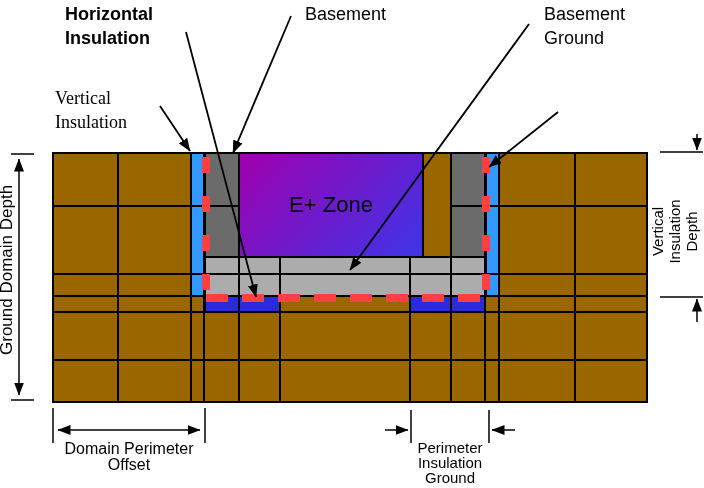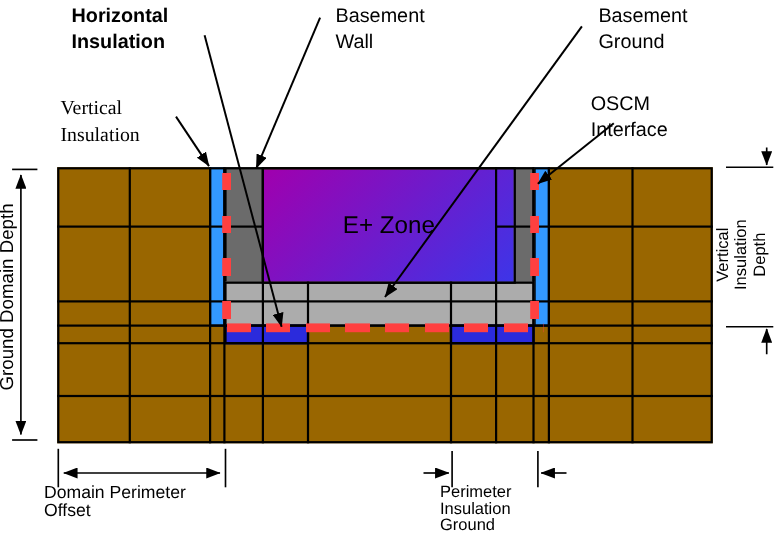--- a/index.html
+++ b/index.html
@@ -5,21 +5,21 @@
   html,body{margin:0;padding:0;background:#ffffff;}
   .canvas{position:relative;width:704px;height:488px;background:#ffffff;overflow:hidden;
           font-family:"Liberation Sans",sans-serif;color:#000;}
   .abs{position:absolute;box-sizing:border-box;}
   
   .domain{left:52px;top:152px;width:596px;height:251px;background:var(--ground);border:2px solid #000;}
   .strip-l{left:190px;top:152px;width:15px;height:145px;background:var(--vertical-insulation);border:2px solid #000;}
   .strip-r{left:485px;top:152px;width:15px;height:145px;background:var(--vertical-insulation);border:2px solid #000;}
   .wall-l{left:204px;top:152px;width:36px;height:106px;background:var(--basement-wall);border:2px solid #000;}
   .wall-r{left:450px;top:152px;width:36px;height:106px;background:var(--basement-wall);border:2px solid #000;}
-  .ez{left:238px;top:152px;width:231px;height:106px;border:2px solid #000;
+  .ez{left:238px;top:152px;width:186px;height:106px;border:2px solid #000;
       background:linear-gradient(135deg,var(--zone-gradient-start) 0%,var(--zone-gradient-end) 100%);
       display:flex;align-items:center;justify-content:center;font-size:22px;}
   .floor{left:204px;top:256px;width:282px;height:41px;background:var(--basement-floor);border:2px solid #000;}
   .hins-l{left:204px;top:295px;width:77px;height:18px;background:var(--horizontal-insulation);border:2px solid #000;}
   .hins-r{left:409px;top:295px;width:77px;height:18px;background:var(--horizontal-insulation);border:2px solid #000;}
   
   .vl{width:2px;background:#000;}
   .hl{height:2px;background:#000;}
   .v118{left:117px;top:152px;height:251px;} .v190{left:190px;top:152px;height:251px;}
   .v203{left:203px;top:152px;height:251px;} .v238{left:238px;top:152px;height:251px;}
@@ -32,21 +32,21 @@
   
   .oscm-v{width:8px;height:145px;top:157px;
     background:repeating-linear-gradient(to bottom,var(--oscm-interface) 0 16px,transparent 16px 39px);}
   .oscm-vl{left:202px;} .oscm-vr{left:482px;}
   .oscm-h{left:206px;top:294px;width:288px;height:8px;
     background:repeating-linear-gradient(to right,var(--oscm-interface) 0 22px,transparent 22px 36px);}
   
   .cap{position:absolute;font-size:18px;line-height:24px;}
   .cap-hi{left:65px;top:2px;font-weight:bold;} .cap-bw{left:305px;top:2px;} .cap-bf{left:544px;top:2px;}
   .cap-vi{left:55px;top:86px;font-family:Liberation Serif, serif;} .cap-oi{left:537px;top:82px;}
-  .dim{position:absolute;font-size:16px;line-height:16px;}
+  .dim{position:absolute;font-size:16px;line-height:16px;text-align:center;}
   .dim-dpo{left:40px;top:441px;width:178px;}
   .dim-piw{left:400px;top:440px;width:100px;font-size:15px;line-height:15px;}
   .rot{position:absolute;text-align:center;transform:rotate(-90deg);}
   .dim-gdd{left:-76px;top:262px;width:166px;height:20px;line-height:20px;font-size:17px;white-space:nowrap;}
   .dim-vid{left:616px;top:206px;width:116px;font-size:15px;line-height:17px;}
   svg.overlay{position:absolute;left:0;top:0;z-index:30;pointer-events:none;}
   .layer{z-index:5;} .mesh{z-index:10;} .oscm{z-index:20;} .txt{z-index:40;}
 </style>
 </head>
 <body>
@@ -116,33 +116,28 @@
       <line x1="515" y1="430" x2="492" y2="430" marker-end="url(#ah)"></line>
     </g>
   </svg>
 
   <div class="cap cap-hi txt">
     <div>Horizontal</div>
     <div>Insulation</div>
   </div>
   <div class="cap cap-bw txt">
     <div>Basement</div>
-    <div>Wall</div>
   </div>
   <div class="cap cap-bf txt">
     <div>Basement</div>
     <div>Ground</div>
   </div>
   <div class="cap cap-vi txt">
     <div>Vertical</div>
     <div>Insulation</div>
-  </div>
-  <div class="cap cap-oi txt">
-    <div>OSCM</div>
-    <div>Interface</div>
   </div>
 
   <div class="rot dim-gdd txt">Ground Domain Depth</div>
   <div class="rot dim-vid txt">
     <div>Vertical Insulation</div>
     <div>Depth</div>
   </div>
   <div class="dim dim-dpo txt">
     <div>Domain Perimeter</div>
     <div>Offset</div>

